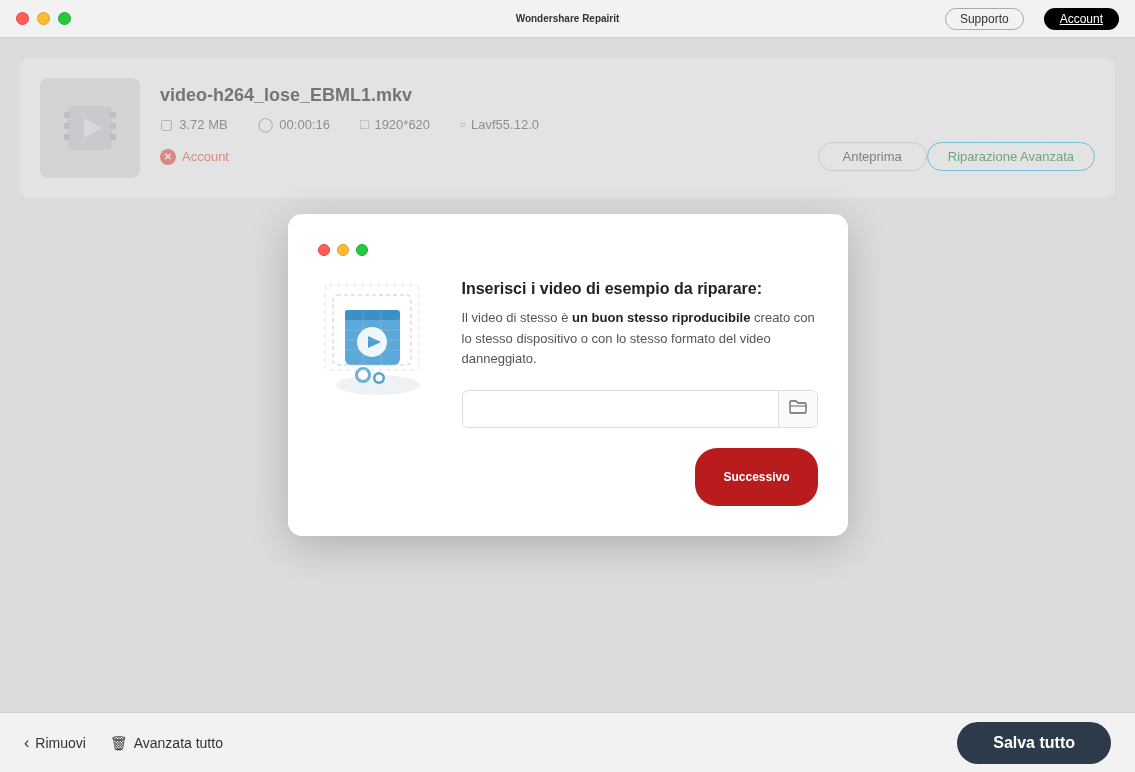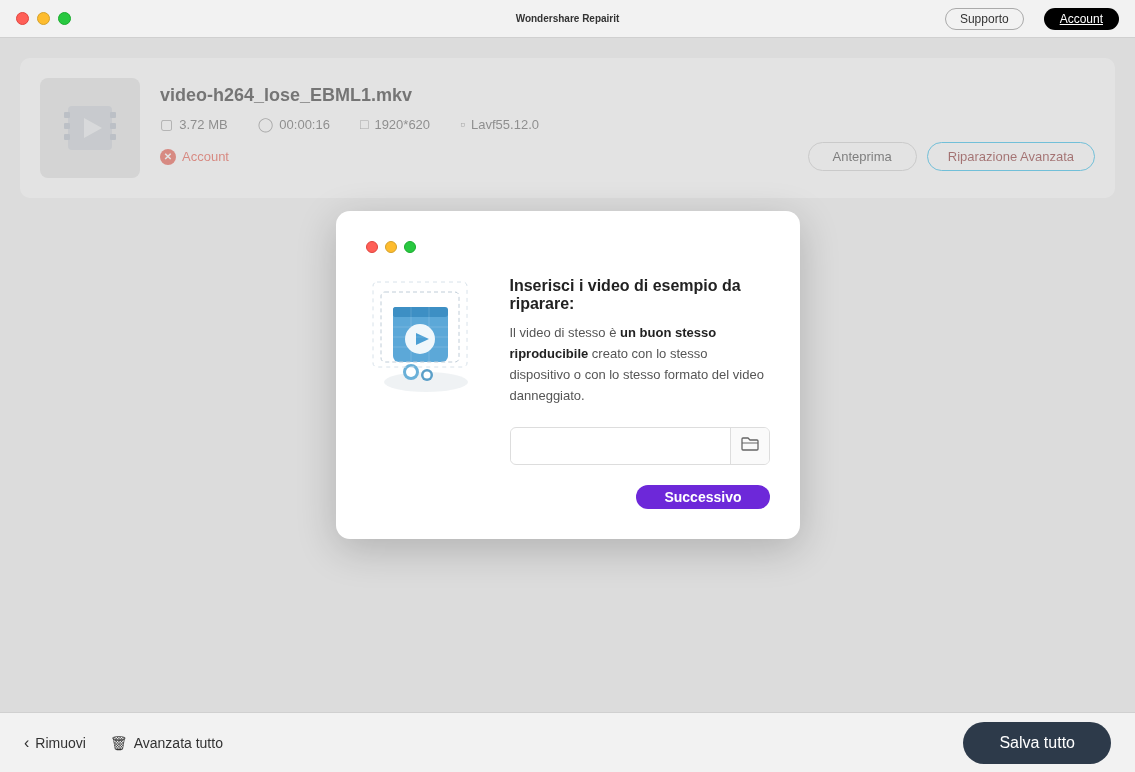--- a/index.html
+++ b/index.html
@@ -143,57 +143,56 @@
       border-radius: 50%;
       display: flex;
       align-items: center;
       justify-content: center;
       color: white;
       font-size: 10px;
       font-weight: bold;
     }
     .action-buttons {
       display: flex;
-      gap: 10px;
     }
     .btn-anteprima {
       border: 1px solid #ccc;
       background: #fff;
       border-radius: 20px;
       padding: 6px 24px;
       font-size: 13px;
       color: #333;
       cursor: pointer;
     }
     .btn-riparazione {
       border: 1px solid #1ab6e8;
       background: #fff;
       border-radius: 20px;
       padding: 6px 20px;
       font-size: 13px;
-      color: #7f1d1d;
+      color: #15803d;
       cursor: pointer;
     }
 
     
     .overlay {
       position: absolute;
       top: 0; left: 0; right: 0; bottom: 0;
       background: rgba(200, 200, 200, 0.5);
       display: flex;
       align-items: center;
       justify-content: center;
       z-index: 10;
     }
 
     
     .modal {
       background: #fff;
       border-radius: 14px;
-      width: 464px;
+      width: 560px;
       padding: 30px;
       box-shadow: 0 10px 40px rgba(0,0,0,0.2);
       position: relative;
     }
     .modal-titlebar {
       display: flex;
       gap: 7px;
       align-items: center;
       margin-bottom: 24px;
     }
@@ -261,26 +260,26 @@
       padding: 8px 10px;
       cursor: pointer;
       color: #555;
       font-size: 16px;
     }
     .modal-footer {
       display: flex;
       justify-content: flex-end;
     }
     .btn-successivo {
-      background: #6d28d9;
+      background: #b91c1c;
       color: #fff;
       border: none;
       border-radius: 22px;
-      padding: 4px 28px;
-      font-size: 14px;
+      padding: 22px 28px;
+      font-size: 12px;
       font-weight: 600;
       cursor: pointer;
     }
 
     
     .bottom-bar {
       position: absolute;
       bottom: 0;
       left: 0;
       right: 0;
@@ -317,21 +316,21 @@
       border: none;
       cursor: pointer;
     }
     .btn-salva {
       background: #2d3a4a;
       color: #fff;
       border: none;
       border-radius: 24px;
       padding: 12px 36px;
       font-size: 16px;
-      font-weight: 400;
+      font-weight: 700;
       cursor: pointer;
     }
 
     
   </style>
 </head>
 <body>
 
 <div class="titlebar">
   <div class="titlebar-controls">

